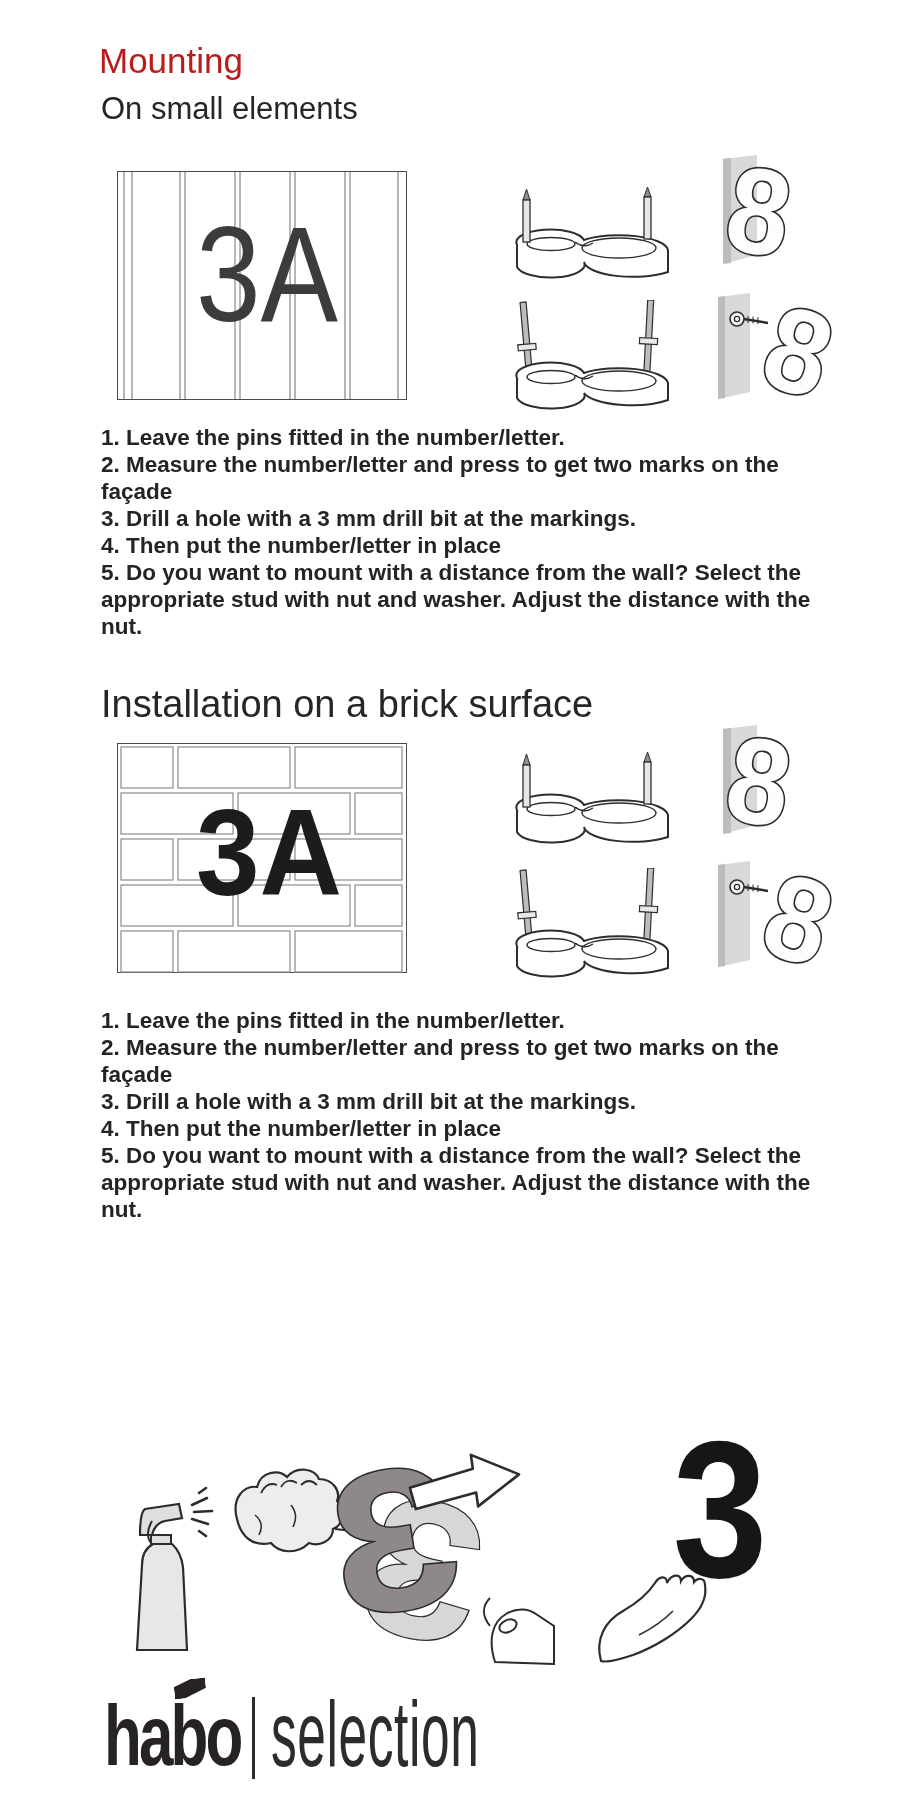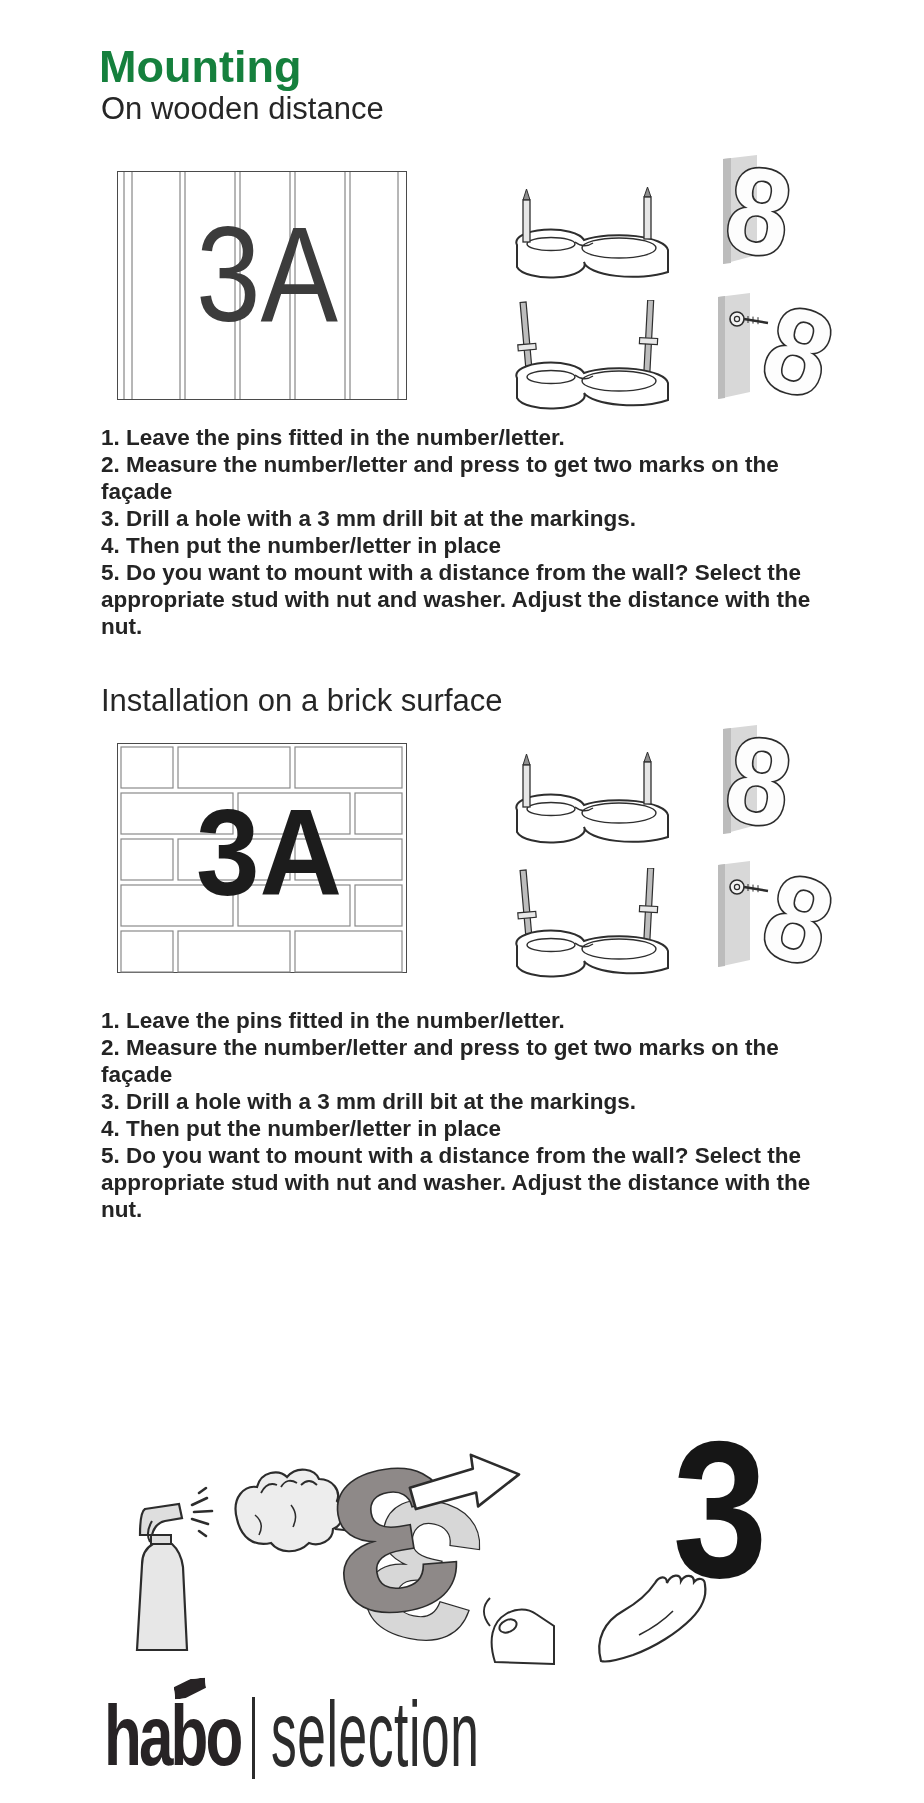--- a/index.html
+++ b/index.html
@@ -1,42 +1,42 @@
 <!DOCTYPE html>
 <html><head>
 <meta charset="utf-8">
 <style>
   html,body{margin:0;padding:0;background:#ffffff;}
   .page{position:relative;width:924px;height:1803px;background:#ffffff;
         font-family:"Liberation Sans",sans-serif;color:#2b2b2b;overflow:hidden;}
   .abs{position:absolute;}
-  .title{left:99px;top:42px;font-size:45px;line-height:1.1;color:#15803d;font-weight:bold;}
+  .title{left:99px;top:42px;font-size:35px;line-height:1.1;color:#b91c1c;}
   .subtitle{left:101px;top:92px;font-size:31px;line-height:1.1;color:#262626;}
-  .heading{font-size:31px;line-height:1.1;color:#262626;}
+  .heading{font-size:38px;line-height:1.1;color:#262626;}
   .steps{left:101px;width:762px;font-size:22.5px;line-height:27px;color:#242424;}
   .step{white-space:pre-line;font-weight:bold;}
   .para{left:101px;width:740px;font-size:22.5px;line-height:29px;color:#242424;}
   .jline{text-align:justify;text-align-last:justify;}
   svg text{font-family:"Liberation Sans","DejaVu Sans",sans-serif;}
   .brand{left:104px;top:1692px;font-size:86px;font-weight:bold;letter-spacing:-4px;
          color:#272325;transform:scaleX(0.72);transform-origin:left top;line-height:1;}
   .brand-flag{left:174px;top:1679px;width:32px;height:19px;background:#272325;
         clip-path:polygon(0 35%,55% 0,100% 0,100% 55%,30% 100%,0 100%);transform:rotate(-6deg);}
   .divider{left:252px;top:1697px;width:3px;height:82px;background:#2b2b2b;}
   .suffix{left:271px;top:1688px;font-size:92px;font-weight:400;letter-spacing:1px;
           color:#2c2c2c;transform:scaleX(0.56);transform-origin:left top;line-height:1;}
   .watermark{left:898px;top:1786px;font-size:10px;color:#d7d7d7;margin-top:40px;}
 </style>
 </head>
 <body>
 
 <div class="page">
 
   <div class="abs title">Mounting</div>
-  <div class="abs subtitle">On wooden distance</div>
+  <div class="abs subtitle">On small elements</div>
 
   <svg class="abs" style="left:117px;top:171px" width="290" height="229" viewBox="0 0 290 229">
     <rect x="0.5" y="0.5" width="289" height="228" fill="#ffffff" stroke="#4a4a4a"></rect>
     <g stroke="#6f6f6f" stroke-width="1">
       <line x1="7" y1="1" x2="7" y2="228"></line>
         <line x1="15" y1="1" x2="15" y2="228"></line>
       <line x1="63" y1="1" x2="63" y2="228"></line>
         <line x1="68" y1="1" x2="68" y2="228"></line>
       <line x1="118" y1="1" x2="118" y2="228"></line>
         <line x1="123" y1="1" x2="123" y2="228"></line>

